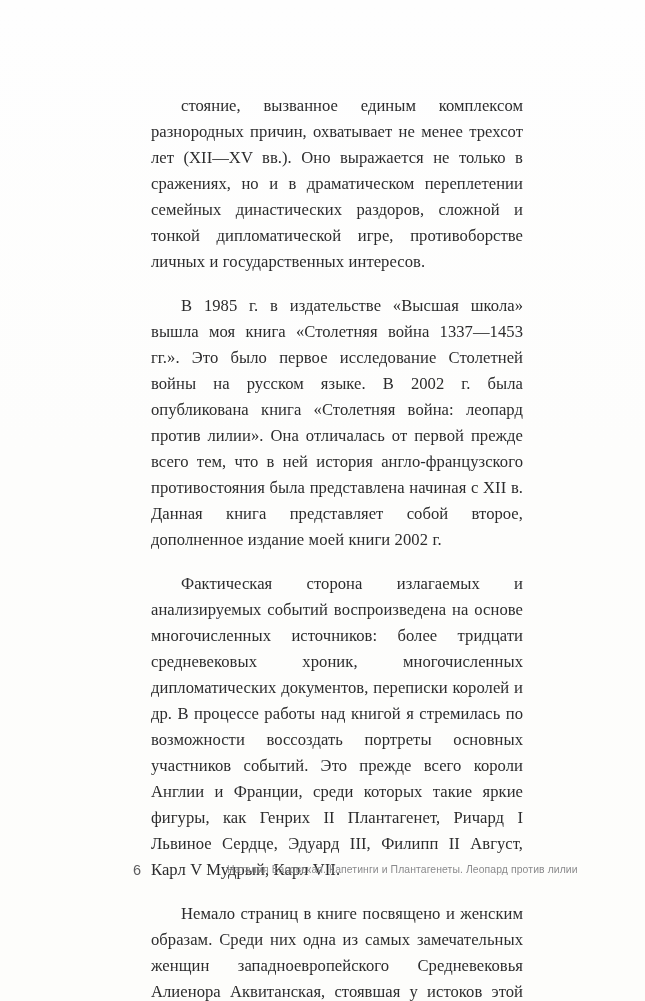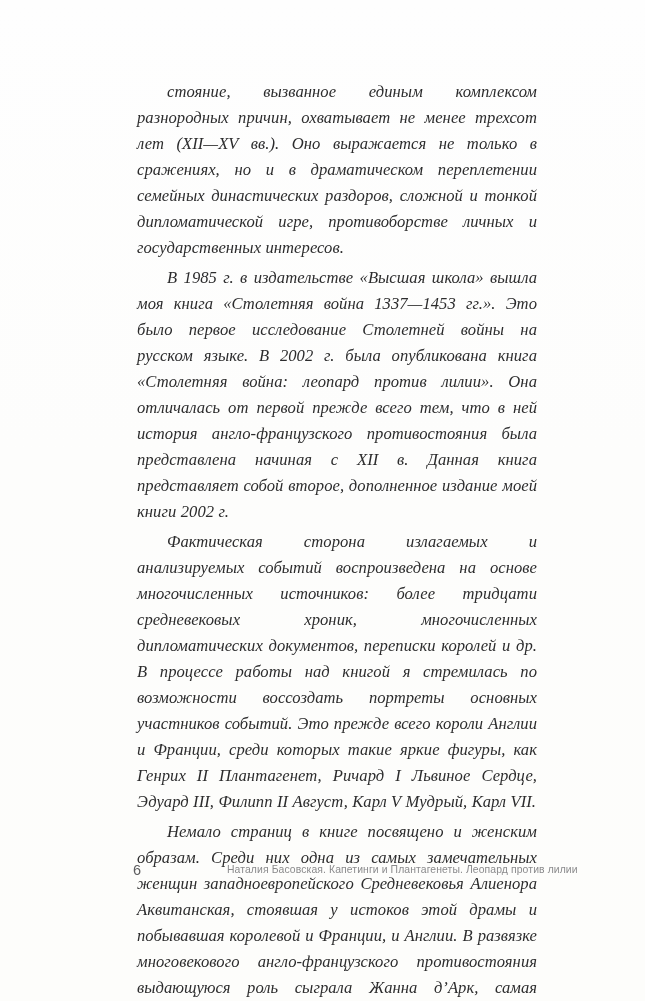--- a/index.html
+++ b/index.html
@@ -29,31 +29,30 @@
     background: linear-gradient(180deg, #fefefe 0%, #fdfdfc 45%, #fdfdfb 100%);
     pointer-events: none;
   }
   .text-block {
     position: absolute;
     left: 133px;
     top: 75px;
     width: 408px;
   }
   .para {
-    margin: 4px;
+    margin: 18px;
     text-align: justify;
     text-justify: inter-word;
     text-indent: 30px;
     font-size: 16.6px;
     line-height: 26px;
     color: #2c2c2d;
     letter-spacing: 0.05px;
     word-spacing: 0.2px;
     hyphens: manual;
-    font-style: italic;
   }
   .para + .para {
     margin-top: 0;
   }
   .footer {
     position: absolute;
     left: 133px;
     top: 861px;
     width: 410px;
     height: 20px;

